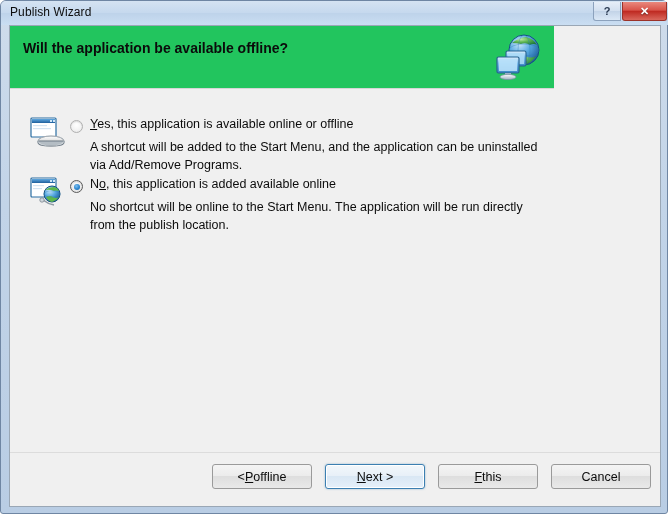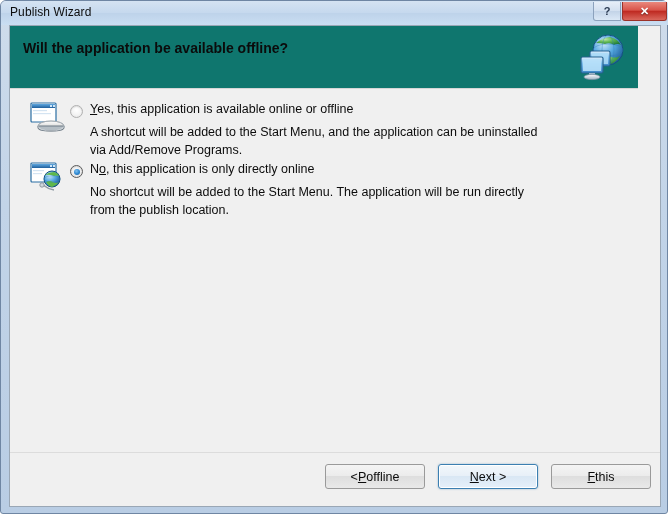--- a/index.html
+++ b/index.html
@@ -98,24 +98,24 @@
     height: 482px;
     box-sizing: border-box;
     background: #f0f0f0;
     border: 1px solid #9aa7b5;
   }
 
   
   .header-band {
     position: absolute;
     left: 0; top: 0;
-    width: 628px;
+    width: 544px;
     height: 63px;
     box-sizing: border-box;
-    background: #0f766e;
+    background: #22c55e;
     border-bottom: 1px solid #d6d6d6;
   }
   .header-title {
     position: absolute;
     left: 13px;
     top: 14px;
     font-size: 14px;
     font-weight: bold;
     color: #0b0b0b;
     white-space: nowrap;
@@ -125,21 +125,21 @@
     right: 12px;
     top: 5px;
     width: 52px;
     height: 52px;
   }
 
   
   .options {
     position: absolute;
     left: 0;
-    top: 63px;
+    top: 78px;
     width: 650px;
     height: 364px;
     background: #f0f0f0;
   }
 
   .option-row {
     position: absolute;
     left: 0;
     width: 650px;
   }
@@ -352,23 +352,23 @@
             <circle cx="22" cy="18" r="8" fill="url(#globeB)" stroke="#15527f" stroke-width="1"></circle>
             <path d="M15 14 Q19 11 24 11 Q28 12 29 15 Q26 14 24 15 Q20 13 15 14 Z" fill="#5fb84a"></path>
             <path d="M16 21 Q20 19 23 21 Q26 23 29 21 Q26 25 22 26 Q18 25 16 21 Z" fill="#5fb84a"></path>
             <ellipse cx="22" cy="18" rx="8" ry="3.2" fill="none" stroke="#2e7fb8" stroke-width="0.6" opacity="0.6"></ellipse>
             <path d="M13 24 Q18 28 24 29" fill="none" stroke="#8e9aa3" stroke-width="1.6"></path>
             <circle cx="12" cy="24" r="2.2" fill="#cfd6dc" stroke="#7c8790" stroke-width="0.8"></circle>
           </svg>
         </div>
         <div class="radio checked"></div>
         <div class="opt-label">
-          <span>N</span><span class="acc">o</span><span>, this application is only directly online</span>
-        </div>
-        <div class="opt-desc">No shortcut will be added to the Start Menu. The application will be run directly from the publish location.</div>
+          <span>N</span><span class="acc">o</span><span>, this application is added available online</span>
+        </div>
+        <div class="opt-desc">No shortcut will be online to the Start Menu. The application will be run directly from the publish location.</div>
       </div>
 
     </div>
 
     <div class="footer">
       <div class="btn-bar">
 
         <div class="btn">
           <span>&lt; </span>
             <span class="acc">P</span>
@@ -380,20 +380,25 @@
             <span class="acc">N</span>
             <span>ext &gt;</span>
         </div>
 
         <div class="btn">
           <span></span>
             <span class="acc">F</span>
             <span>this</span>
         </div>
 
+        <div class="btn">
+          <span>Cancel</span>
+            <span class="acc"></span>
+            <span></span>
+        </div>
 
       </div>
     </div>
 
   </div>
 
   <div class="glass-inner"></div>
 </div>
 
 </body></html>

